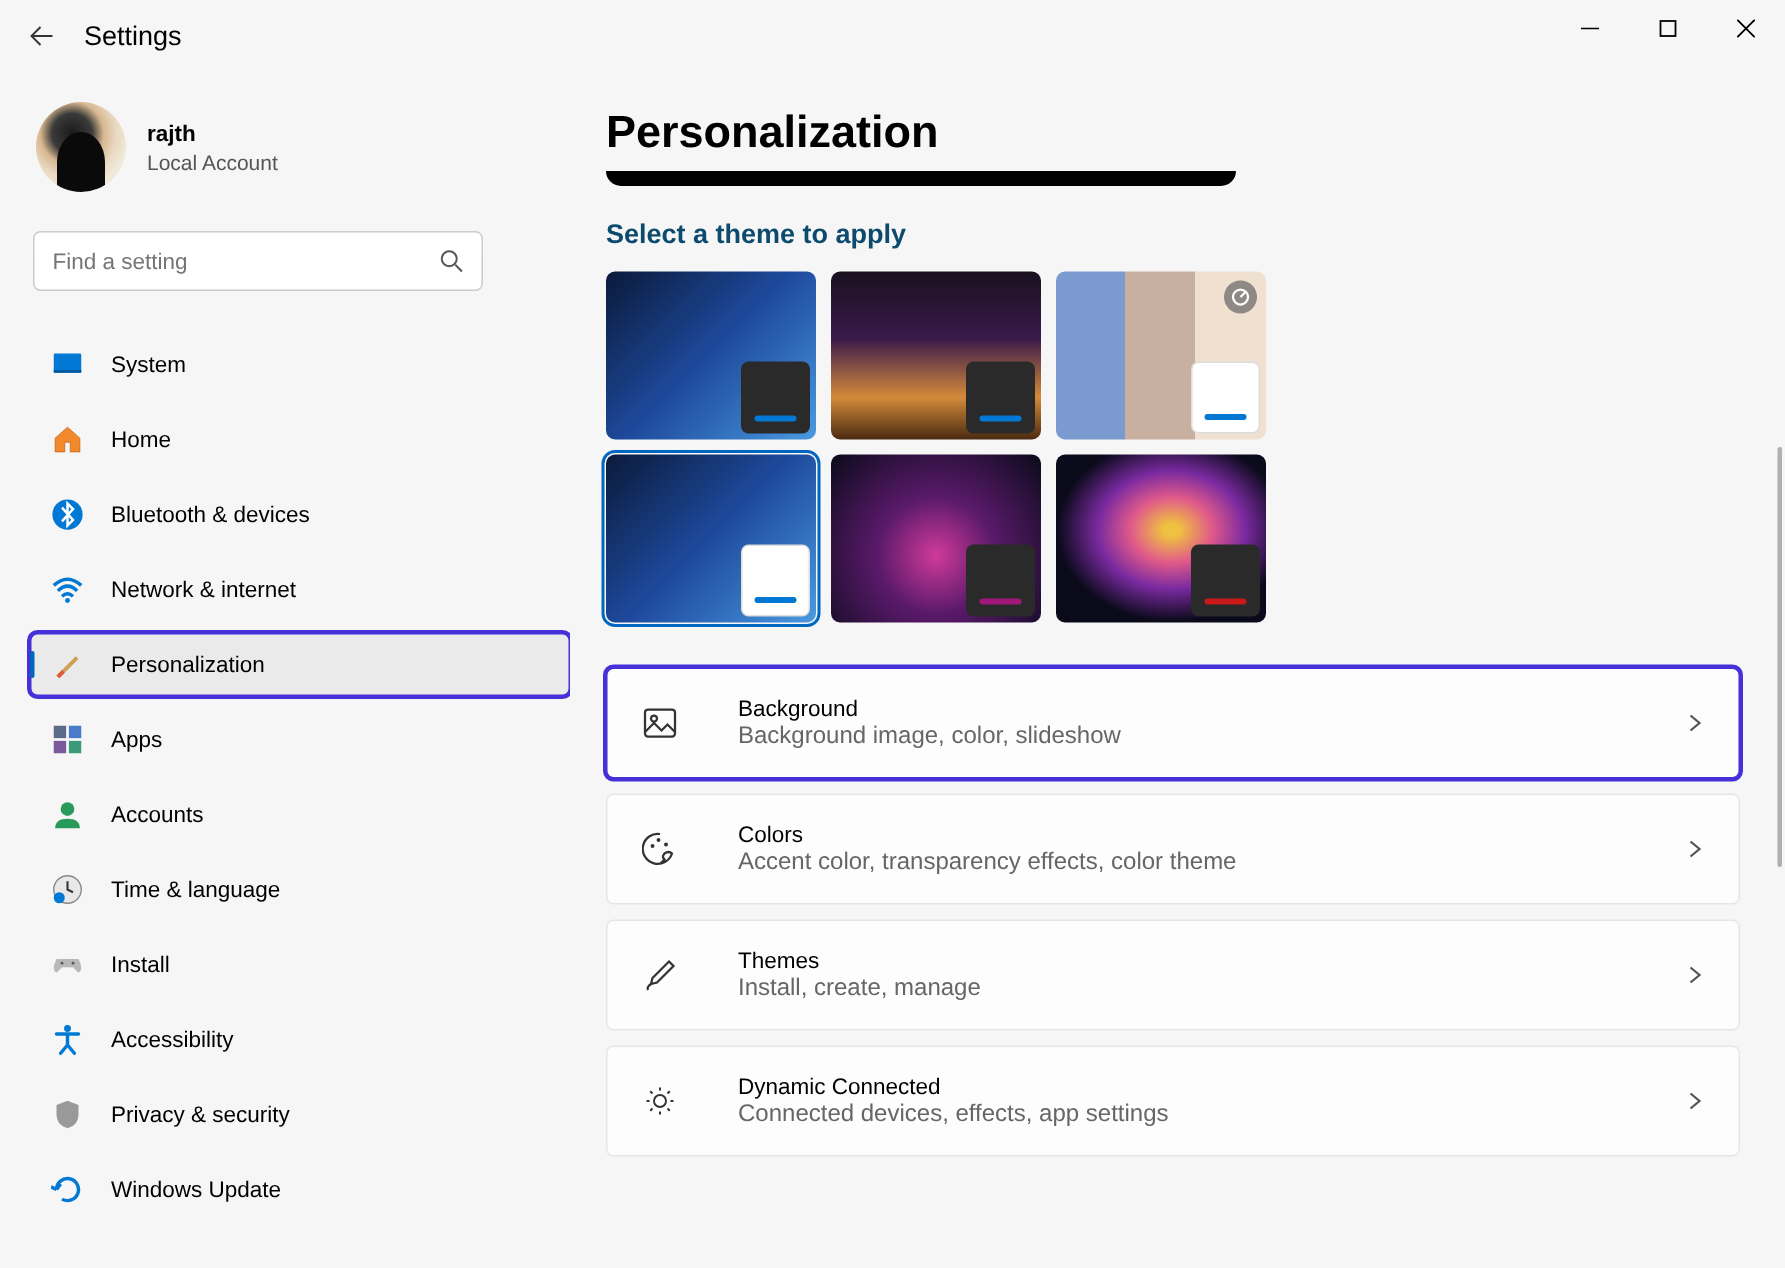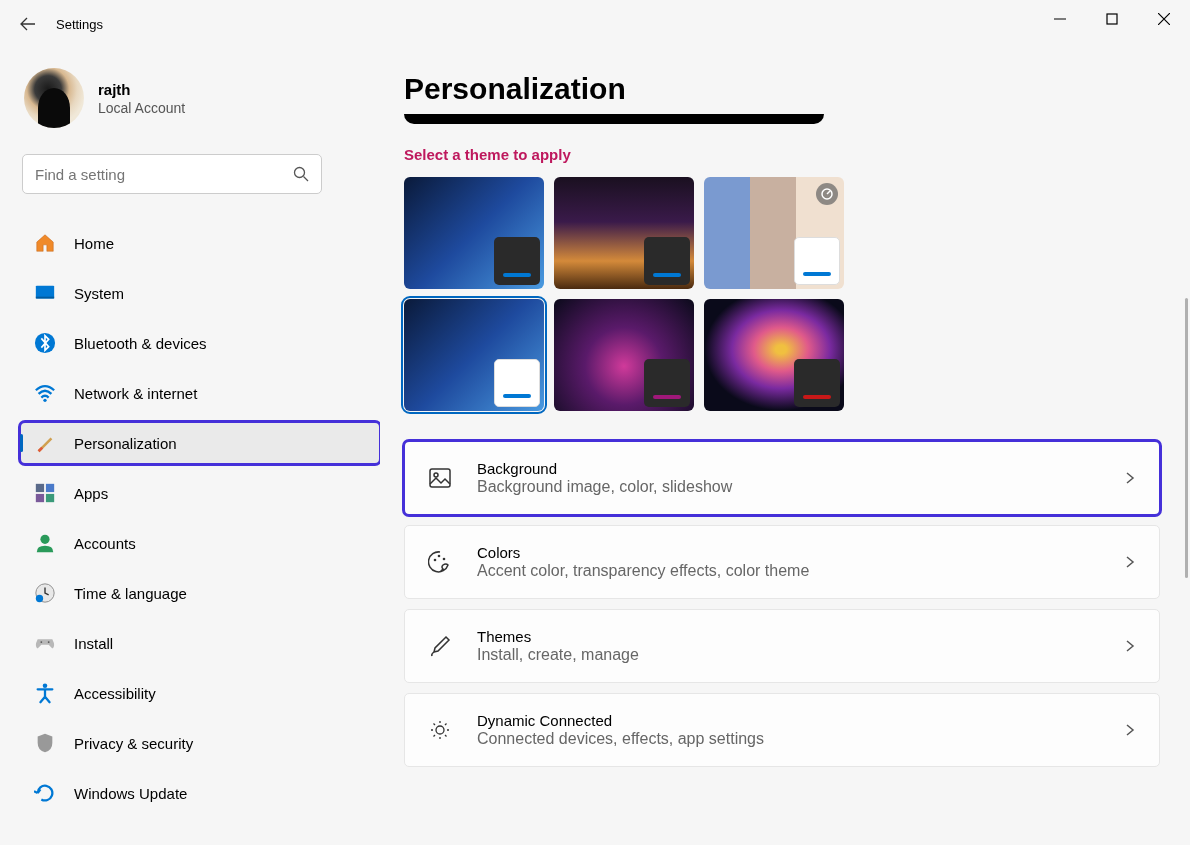--- a/index.html
+++ b/index.html
@@ -24,21 +24,21 @@
     .back-btn {
       width: 40px;
       height: 40px;
       display: flex;
       align-items: center;
       justify-content: center;
       cursor: pointer;
       border-radius: 4px;
     }
     .app-title {
-      font-size: 13px;
+      font-size: 18px;
       color: #000;
       margin-left: 8px;
     }
     .window-controls {
       position: absolute;
       top: 0;
       right: 0;
       display: flex;
       height: 38px;
     }
@@ -172,23 +172,23 @@
       margin-bottom: 8px;
     }
     .preview-bar {
       width: 420px;
       height: 10px;
       background: #000;
       border-radius: 0 0 10px 10px;
       margin-bottom: 22px;
     }
     .theme-heading {
-      font-size: 15px;
+      font-size: 18px;
       font-weight: 600;
-      color: #be185d;
+      color: #0c4a6e;
       margin-bottom: 14px;
     }
     .theme-grid {
       display: grid;
       grid-template-columns: repeat(3, 140px);
       gap: 10px;
       margin-bottom: 30px;
     }
     .theme-tile {
       width: 140px;
@@ -234,21 +234,21 @@
     .settings-card {
       display: flex;
       align-items: center;
       background: #fdfdfd;
       border: 1px solid #e6e6e6;
       border-radius: 5px;
       height: 74px;
       padding: 0 22px;
       margin-bottom: 10px;
       cursor: pointer;
-      gap: 24px;
+      gap: 39px;
     }
     .settings-card.highlighted {
       outline: 3px solid #4530d9;
       outline-offset: -1px;
     }
     .card-icon {
       width: 26px;
       height: 26px;
       display: flex;
       align-items: center;
@@ -325,33 +325,33 @@
       <svg class="search-icon" viewBox="0 0 16 16">
         <circle cx="6.5" cy="6.5" r="5" stroke="#555" stroke-width="1.3" fill="none"></circle>
         <path d="M10.5 10.5 L15 15" stroke="#555" stroke-width="1.3"></path>
       </svg>
     </div>
 
     <ul class="nav-list">
       <li class="nav-item">
         <span class="nav-icon">
           <svg width="22" height="22" viewBox="0 0 24 24">
-              <path d="M3 11 L12 3 L21 11 L21 21 L14 21 L14 14 L10 14 L10 21 L3 21 Z" fill="#f08a2a" stroke="#c05a0a" stroke-width="0.5"></path>
-            </svg>
-        </span>
-        <span class="nav-label">Home</span>
-      </li>
-      <li class="nav-item">
-        <span class="nav-icon">
-          <svg width="22" height="22" viewBox="0 0 24 24">
               <rect x="2" y="4" width="20" height="14" fill="#0078d4" rx="1"></rect>
               <rect x="2" y="16" width="20" height="2" fill="#005a9e"></rect>
             </svg>
         </span>
         <span class="nav-label">System</span>
+      </li>
+      <li class="nav-item">
+        <span class="nav-icon">
+          <svg width="22" height="22" viewBox="0 0 24 24">
+              <path d="M3 11 L12 3 L21 11 L21 21 L14 21 L14 14 L10 14 L10 21 L3 21 Z" fill="#f08a2a" stroke="#c05a0a" stroke-width="0.5"></path>
+            </svg>
+        </span>
+        <span class="nav-label">Home</span>
       </li>
       <li class="nav-item">
         <span class="nav-icon">
           <svg width="22" height="22" viewBox="0 0 24 24">
               <circle cx="12" cy="12" r="11" fill="#0078d4"></circle>
               <path d="M8 7 L16 16 L12 20 L12 4 L16 8 L8 17" stroke="#fff" stroke-width="1.8" fill="none"></path>
             </svg>
         </span>
         <span class="nav-label">Bluetooth &amp; devices</span>
       </li>

